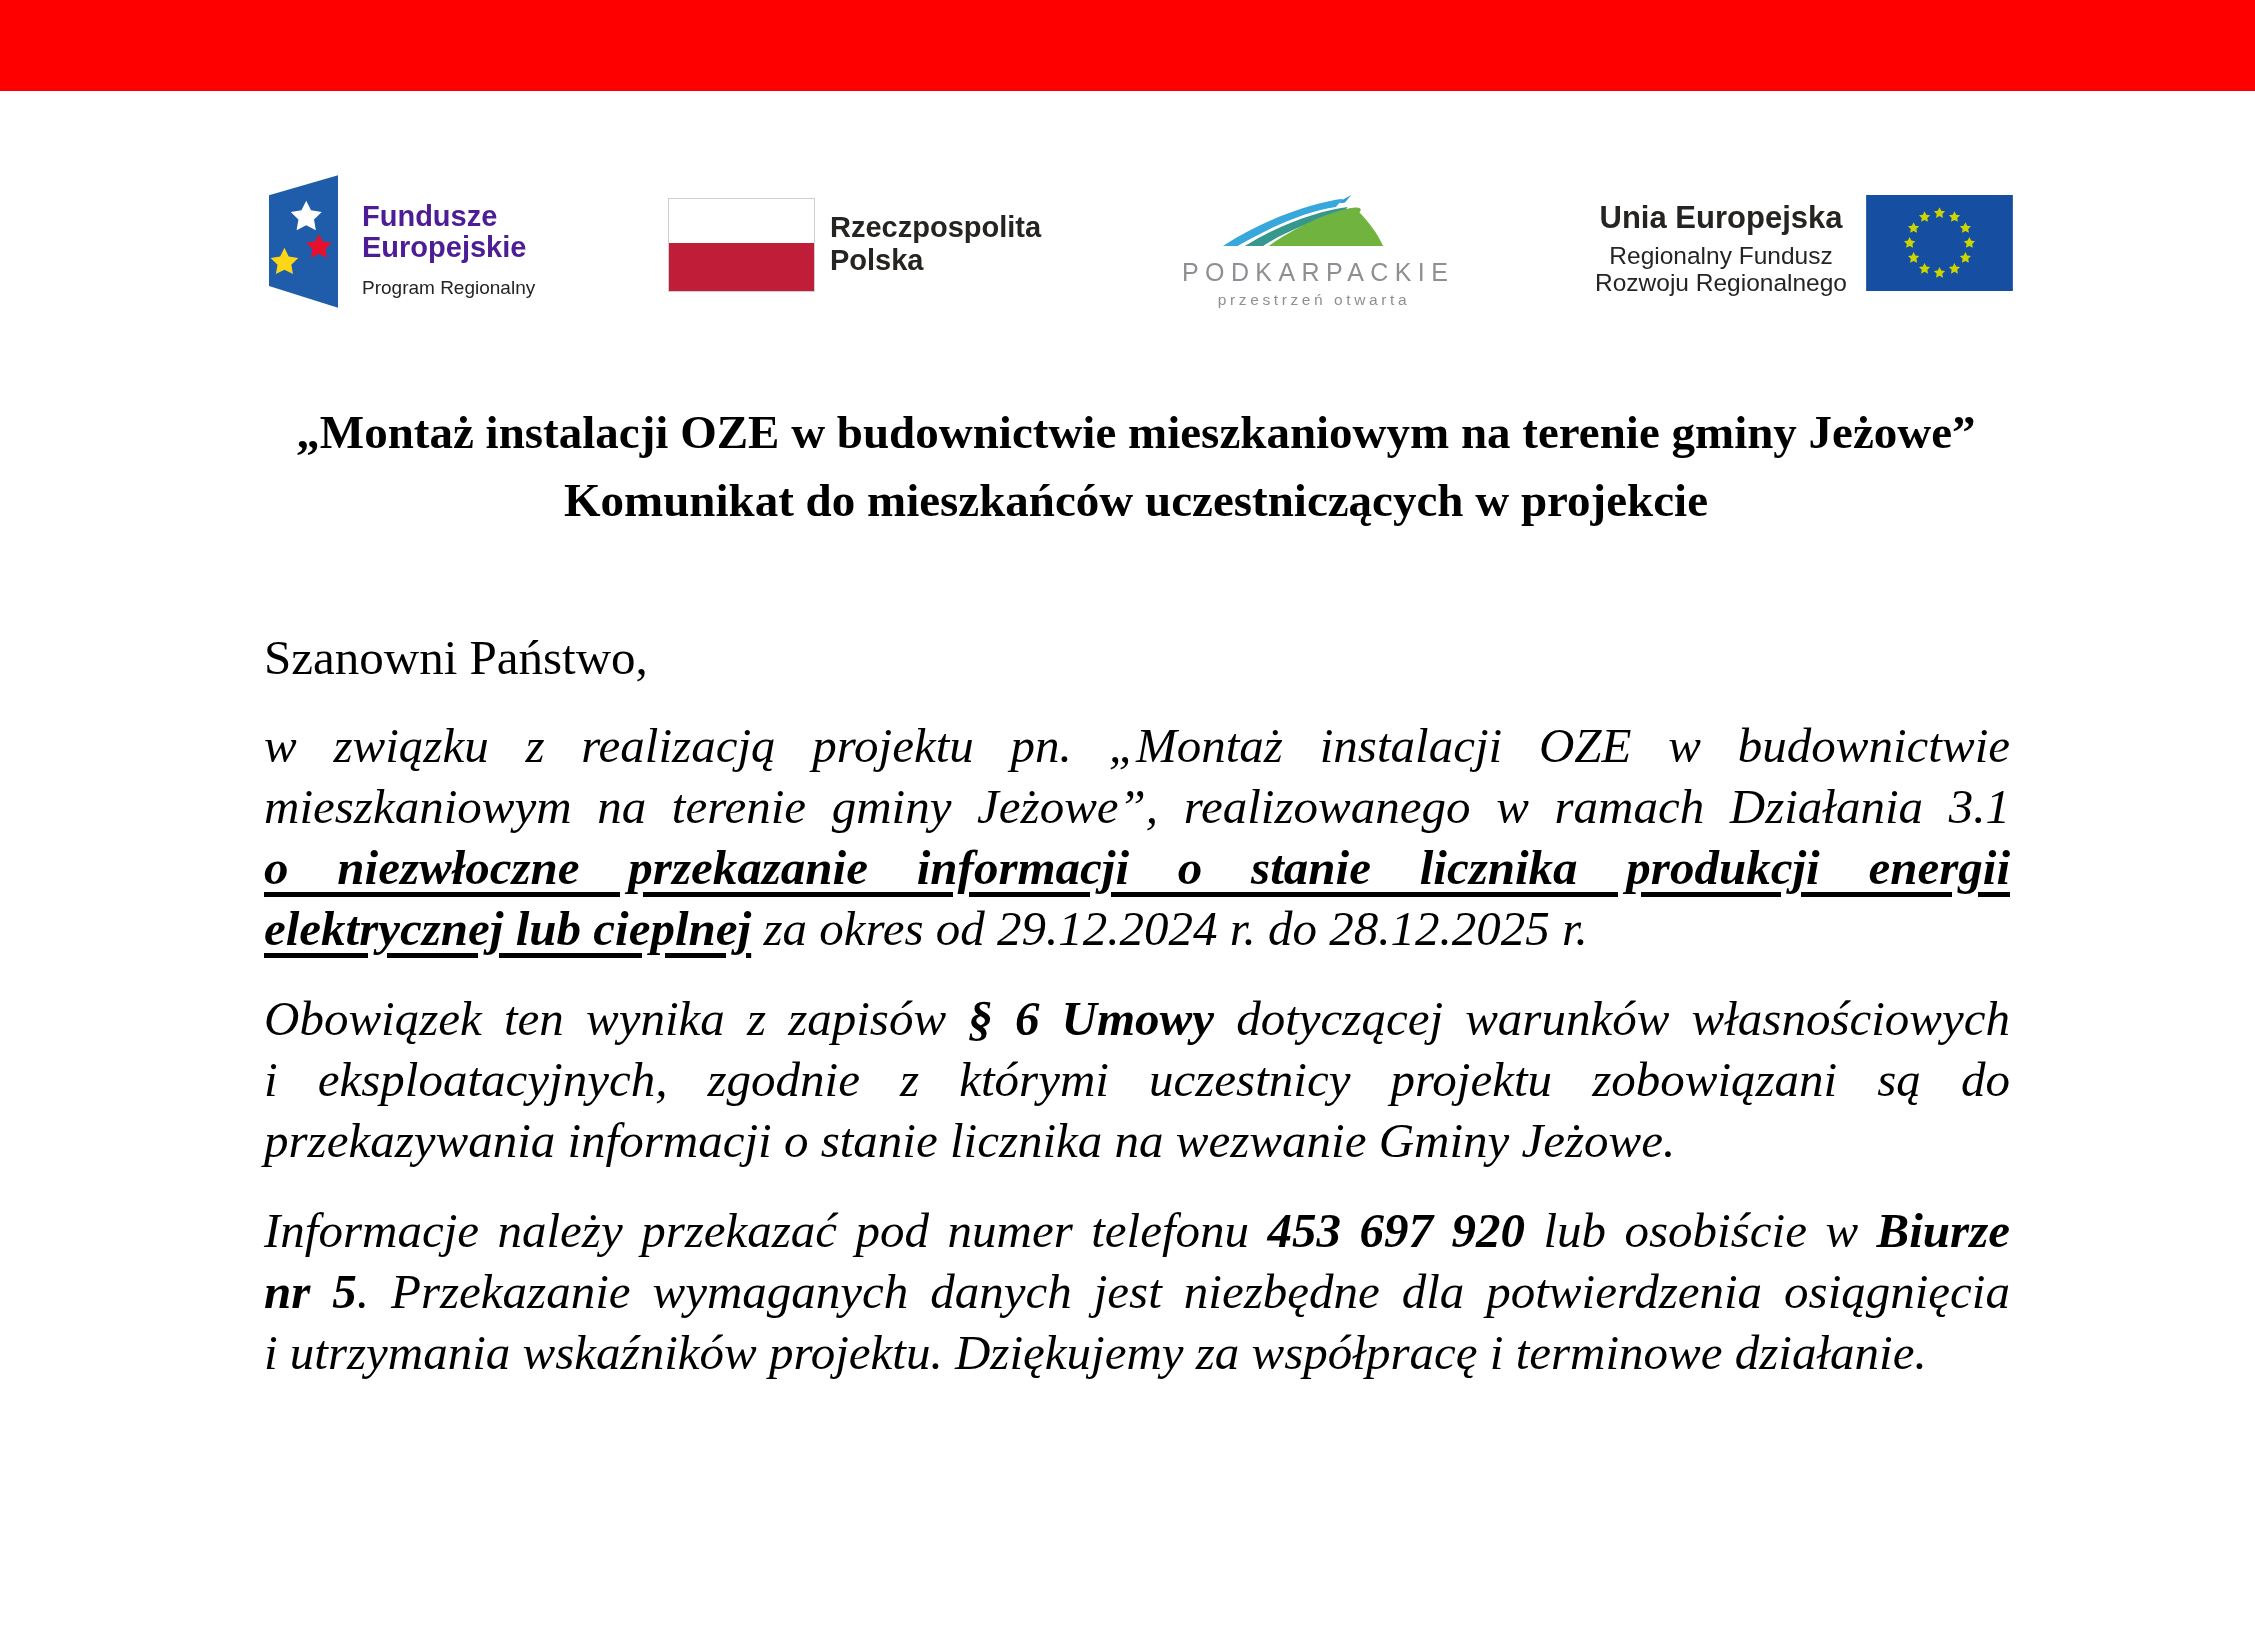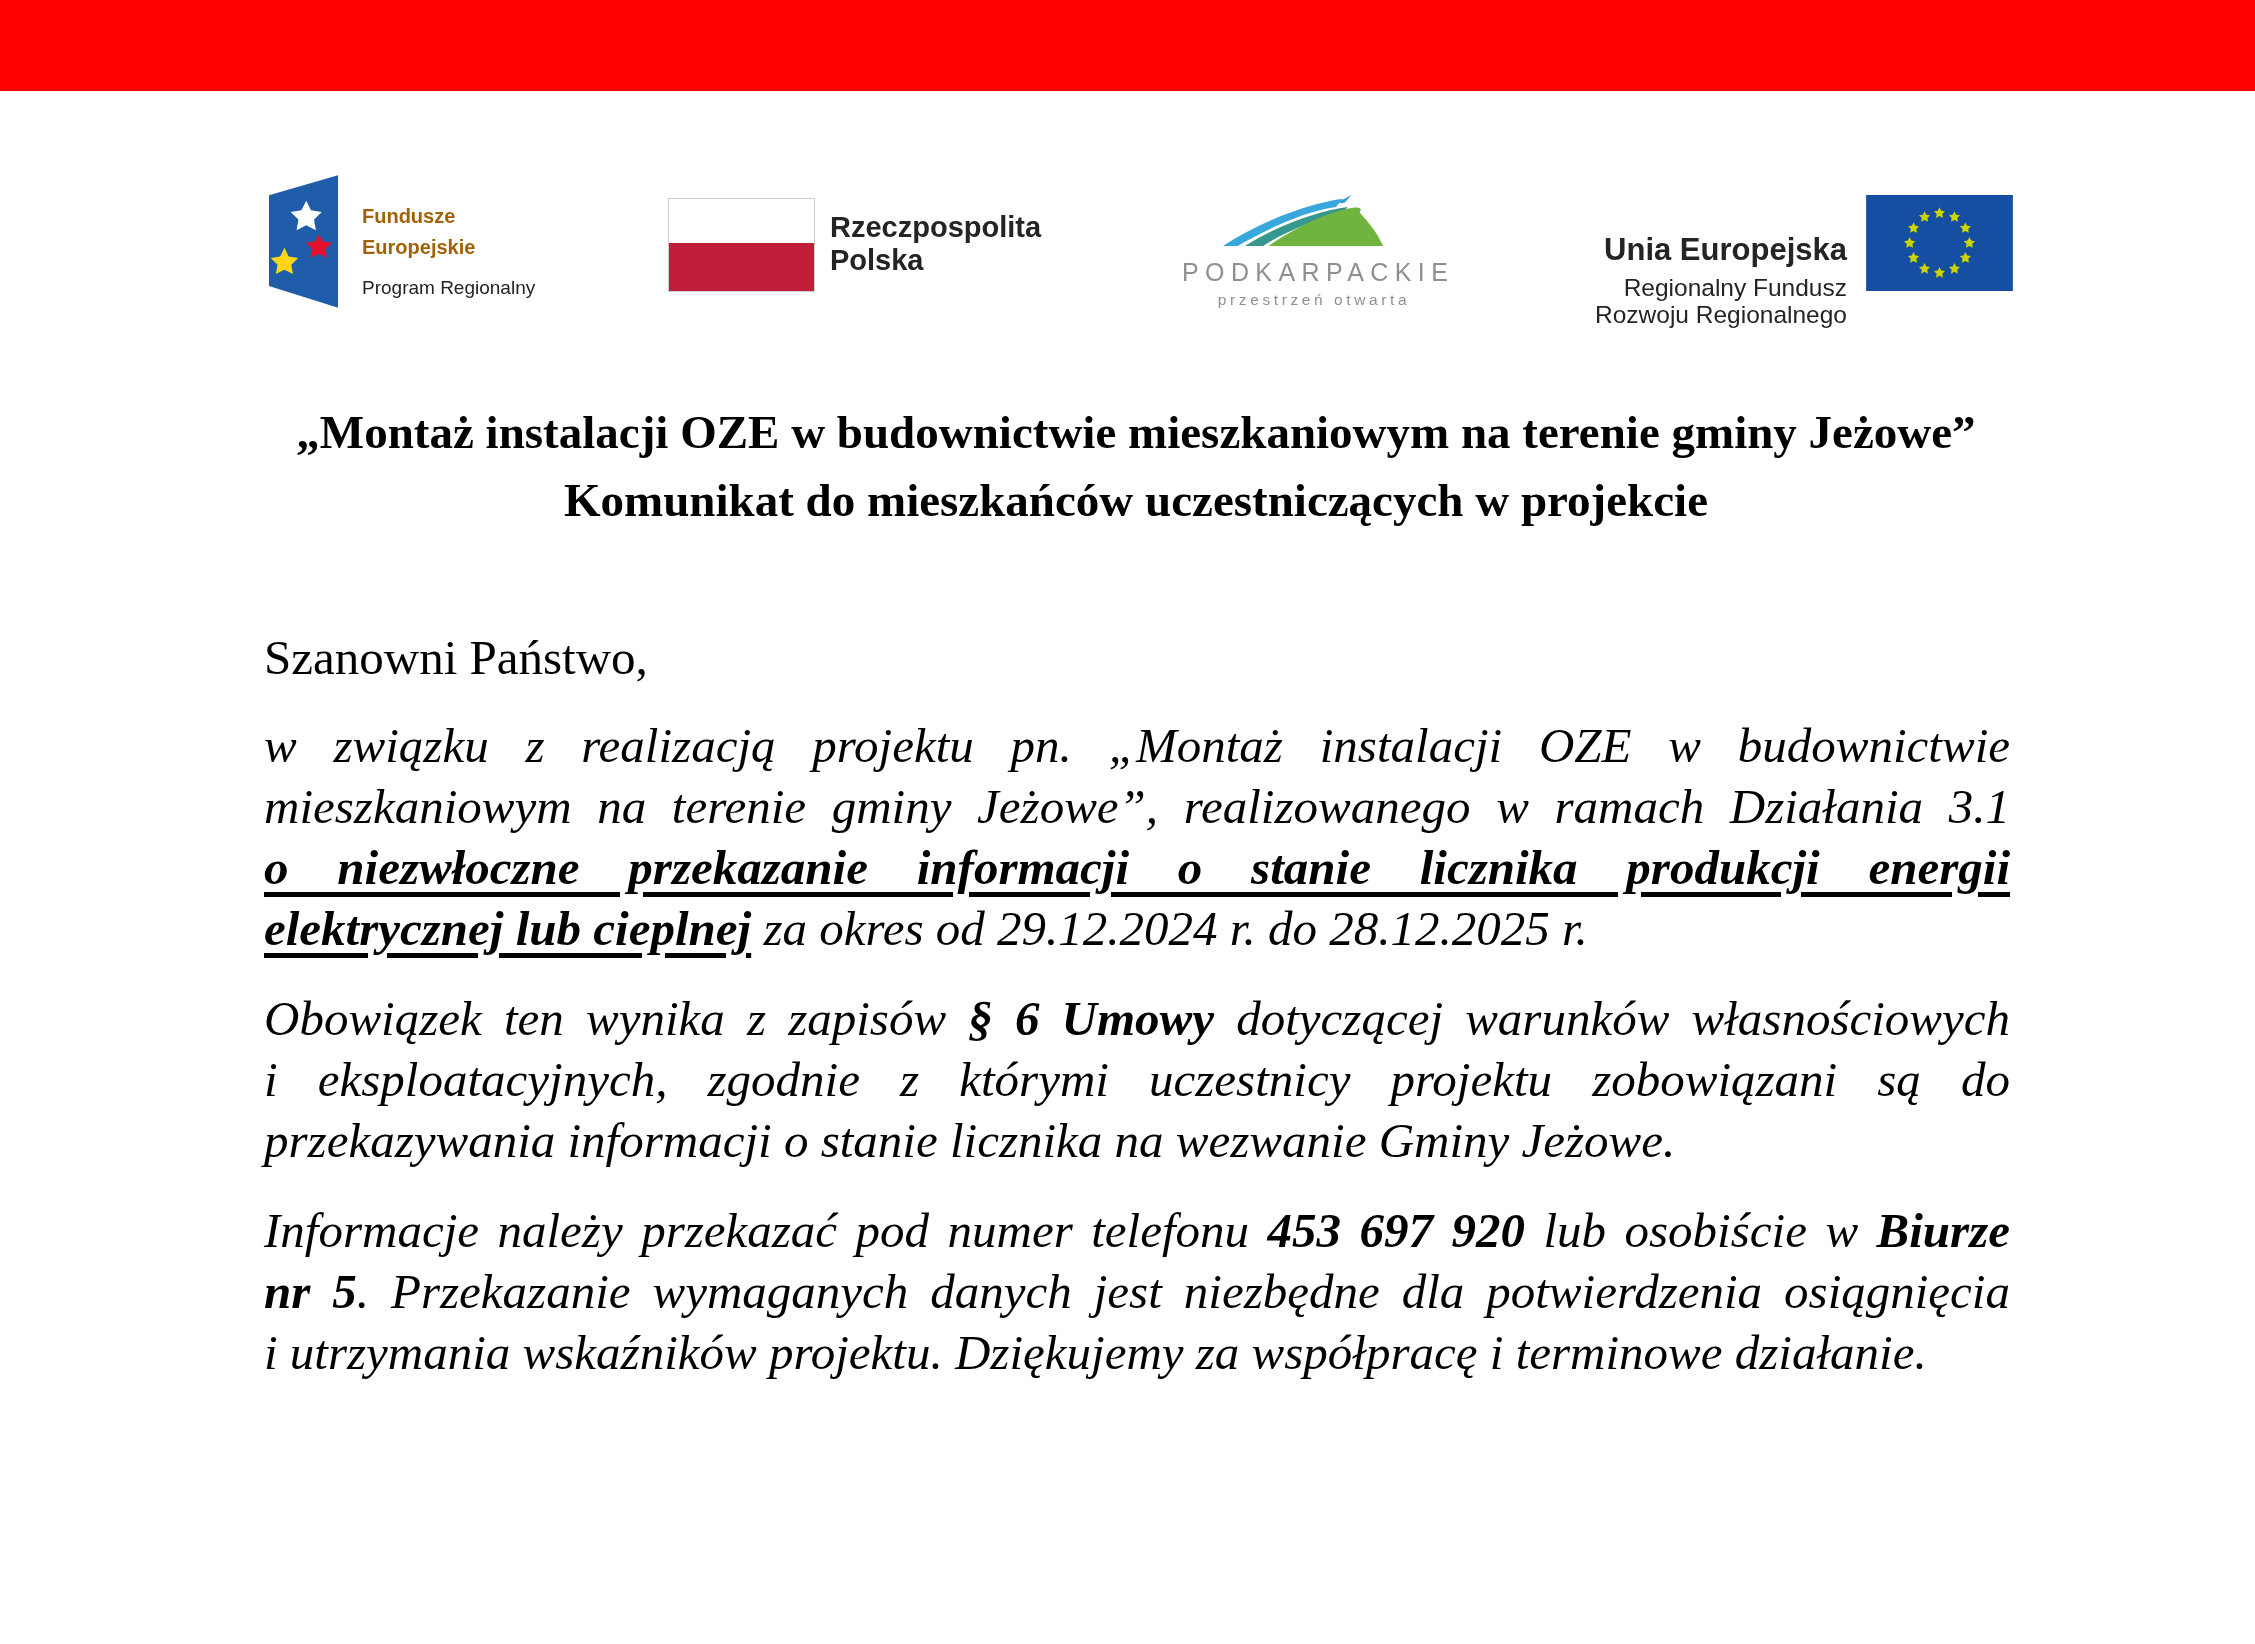--- a/index.html
+++ b/index.html
@@ -7,33 +7,33 @@
         font-family:"Liberation Serif", serif;color:var(--text,#000);}
   .abs{position:absolute;}
 
   
   #top-bar{position:absolute;left:0;top:0;width:2256px;height:91px;background:var(--top_bar,#fe0000);}
 
   
   .logo-group{position:absolute;}
 
   .fe-text{position:absolute;left:93px;top:25.5px;width:273px;}
-  .fe-main{font-family:"Liberation Sans",sans-serif;font-weight:bold;font-size:20px;line-height:31px;color:#a16207;}
+  .fe-main{font-family:"Liberation Sans",sans-serif;font-weight:bold;font-size:29px;line-height:31px;color:#4c1d95;}
   .fe-sub{font-family:"Liberation Sans",sans-serif;font-size:19px;color:#262422;margin-top:14.5px;}
 
   .pl-flag{position:absolute;left:0;top:0;width:145px;height:92px;border:0.9px solid #cfcfcf;background:#fff;}
   .pl-flag .red{position:absolute;left:0;bottom:0;width:100%;height:52%;background:var(--flag_red,#c01d39);}
   .pl-text{position:absolute;left:162px;top:12.7px;font-family:"Liberation Sans",sans-serif;
            font-weight:bold;font-size:29px;line-height:33px;color:#262422;}
 
   .pk{width:264px;text-align:center;}
   .pk-name{font-family:"Liberation Sans",sans-serif;font-size:25px;letter-spacing:6.4px;color:var(--podkarpackie_gray,#8d8f92);margin-top:5.5px;}
   .pk-tag{font-family:"Liberation Sans",sans-serif;font-size:15.5px;letter-spacing:3.6px;color:var(--podkarpackie_gray,#8d8f92);margin-top:4.5px;}
 
-  .eu-text{position:absolute;right:409px;top:200px;text-align:right;font-family:"Liberation Sans",sans-serif;color:#262422;margin-top:32px;}
+  .eu-text{position:absolute;right:409px;top:200px;text-align:center;font-family:"Liberation Sans",sans-serif;color:#262422;}
   .eu-l1{font-weight:bold;font-size:31px;line-height:35px;margin-bottom:7.3px;}
   .eu-l23{font-size:24.5px;line-height:27px;}
 
   
   #doc-title{position:absolute;left:218px;top:398px;width:1836px;text-align:center;
              font-weight:bold;font-size:47px;line-height:68px;}
 
   
   #doc-body{position:absolute;left:264px;top:627px;width:1746px;font-size:49px;line-height:61px;}
   #greeting{margin:0 0 27px 0;}

